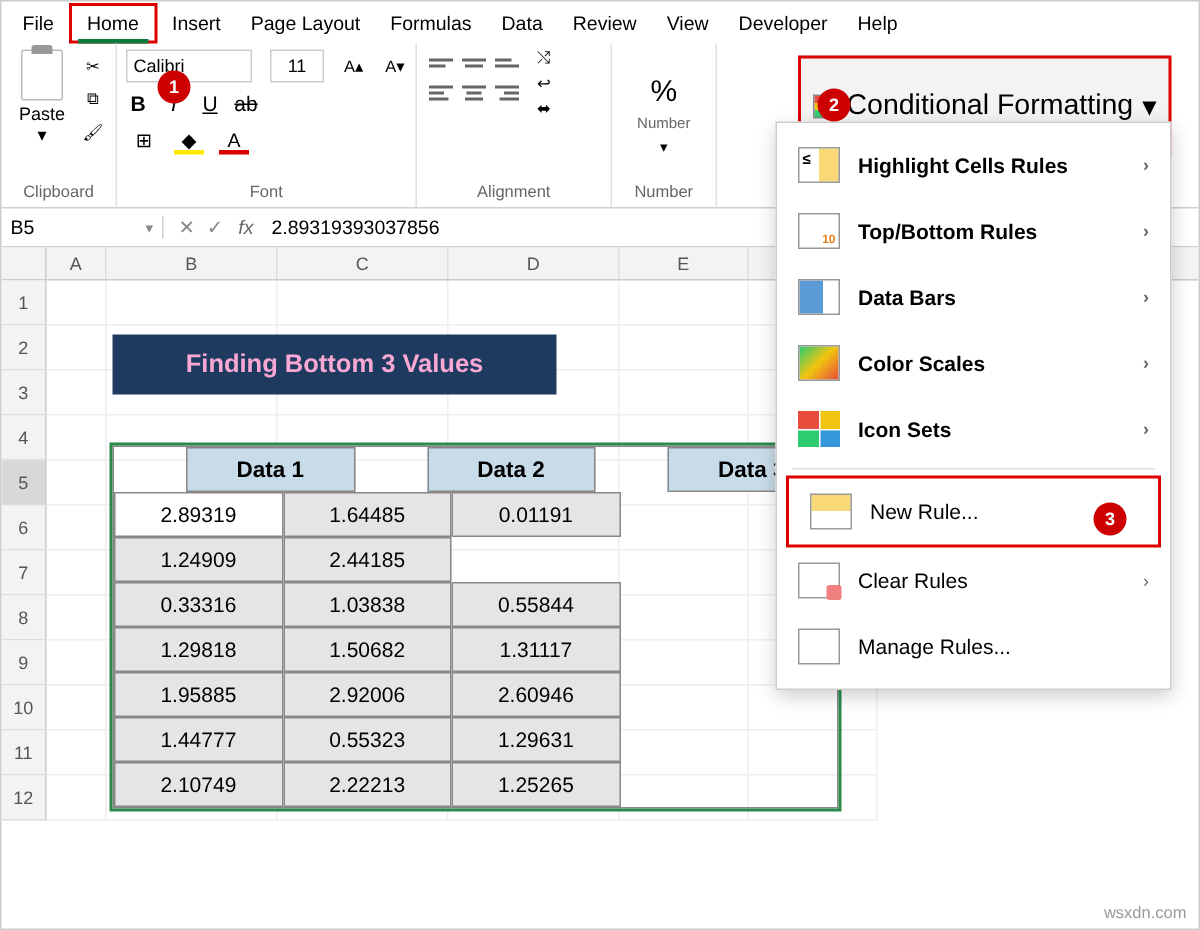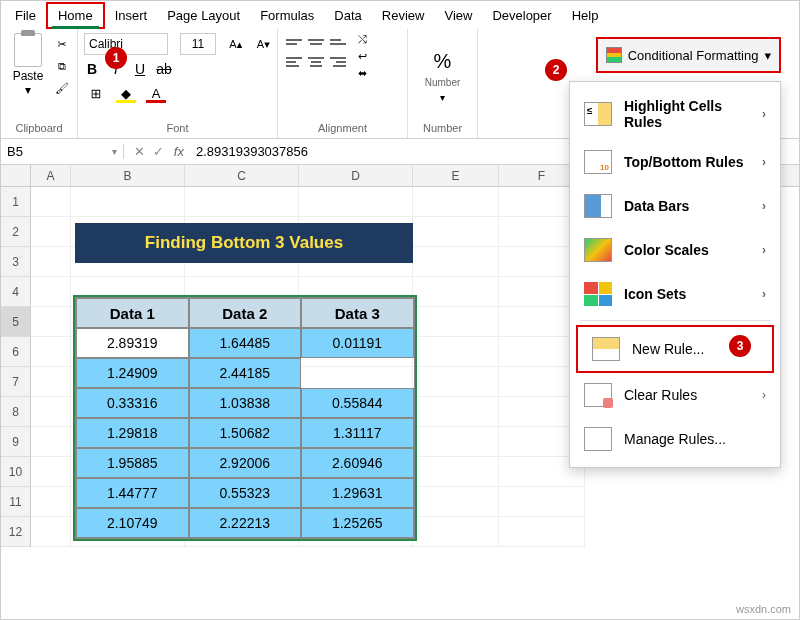--- a/index.html
+++ b/index.html
@@ -40,25 +40,25 @@
 .align-grid { display:grid; grid-template-columns: repeat(3, 20px); gap:2px; }
 .align-btn { width:20px; height:18px; display:flex; flex-direction:column; justify-content:center; gap:2px; padding:2px; }
 .align-btn i { display:block; height:2px; background:#666; }
 .align-extra { display:flex; flex-direction:column; gap:4px; margin-left:6px; font-size:11px; }
 
 
 .number .pct { font-size:20px; text-align:center; }
 
 
 .cf-btn-wrap { position:absolute; top:8px; right:18px; }
-.cf-btn { border:2px solid #d00; background:#f3f3f3; padding:8px 8px; display:flex; align-items:center; gap:6px; font-size:13px; }
+.cf-btn { border:2px solid #d00; background:#f3f3f3; padding:20px 8px; display:flex; align-items:center; gap:6px; font-size:19px; }
 .cf-icon { width:16px; height:16px; background: linear-gradient(to bottom, #e74c3c 33%, #f1c40f 33% 66%, #2ecc71 66%); border:1px solid #888; }
 
 
-.cf-menu { position:absolute; top:80px; right:18px; width:212px; background:#fff; border:1px solid #ccc; box-shadow:0 4px 12px rgba(0,0,0,0.2); z-index:10; padding:6px 0; }
+.cf-menu { position:absolute; top:80px; right:18px; width:264px; background:#fff; border:1px solid #ccc; box-shadow:0 4px 12px rgba(0,0,0,0.2); z-index:10; padding:6px 0; }
 .cf-item { display:flex; align-items:center; gap:12px; padding:10px 14px; font-size:14px; position:relative; }
 .cf-item.bold { font-weight:600; }
 .cf-item .arrow { margin-left:auto; font-size:12px; color:#666; }
 .cf-sep { height:1px; background:#e0e0e0; margin:4px 10px; }
 .cf-item-icon { width:28px; height:24px; flex-shrink:0; }
 .icon-highlight { background:linear-gradient(to right,#fff 50%,#f9d976 50%); border:1px solid #999; position:relative; }
 .icon-highlight::after{content:'≤';position:absolute;left:2px;top:2px;font-size:10px;}
 .icon-topbottom { background:#fff; border:1px solid #999; position:relative; }
 .icon-topbottom::after{content:'10';position:absolute;right:2px;bottom:1px;font-size:8px;color:#e67e22;}
 .icon-databars { background:linear-gradient(to right,#5b9bd5 60%,#fff 60%); border:1px solid #999; }
@@ -72,48 +72,48 @@
 .icon-clear { border:1px solid #999; background:#fff; position:relative; }
 .icon-clear::after{content:'';position:absolute;width:10px;height:10px;background:#f08080;right:-2px;bottom:-2px;border-radius:2px;}
 .icon-manage { border:1px solid #999; background:#fff; }
 .newrule-box { border:2px solid #d00; margin:0 6px; }
 
 
 .anno { position:absolute; width:22px; height:22px; background:#c00; color:#fff; border-radius:50%; display:flex; align-items:center; justify-content:center; font-size:12px; font-weight:bold; z-index:20; }
 
 
 .fbar { display:flex; align-items:center; height:26px; border-bottom:1px solid #d0d0d0; font-size:13px; }
-.namebox { width:123px; border-right:1px solid #d0d0d0; padding:0 6px; display:flex; align-items:center; justify-content:space-between; }
+.namebox { width:108px; border-right:1px solid #d0d0d0; padding:0 6px; display:flex; align-items:center; justify-content:space-between; }
 .fx-btns { display:flex; gap:8px; padding:0 10px; color:#888; }
 .fx-label { font-style:italic; color:#666; padding-right:6px; }
 .formula-val { padding-left:6px; }
 
 
 .colhdr-row { display:flex; height:22px; background:#f3f3f3; border-bottom:1px solid #ccc; font-size:12px; }
 .rowhdr-col { width:30px; border-right:1px solid #ccc; }
 .colhdr { border-right:1px solid #ddd; display:flex; align-items:center; justify-content:center; color:#555; }
 .colA{width:40px;} .colB,.colC,.colD{width:114px;} .colE,.colF{width:86px;}
 
 
 .grid { position:relative; }
 .grow { display:flex; height:30px; }
 .rhdr { width:30px; background:#f3f3f3; border-right:1px solid #ccc; border-bottom:1px solid #ddd; display:flex; align-items:center; justify-content:center; font-size:12px; color:#555; }
 .rhdr.sel { background:#d8d8d8; }
 .gcell { border-right:1px solid #eee; border-bottom:1px solid #eee; }
 .cA{width:40px;} .cB,.cC,.cD{width:114px;} .cE,.cF{width:86px;}
 
 
-.title-banner { position:absolute; left:74px; top:222px; width:338px; height:40px; background:#1f3a5f; color:#fde047; font-weight:bold; font-size:17px; display:flex; align-items:center; justify-content:center; }
+.title-banner { position:absolute; left:74px; top:222px; width:296px; height:40px; background:#1f3a5f; color:#f9a8d4; font-weight:bold; font-size:17px; display:flex; align-items:center; justify-content:center; }
 
 
 .data-table { position:absolute; left:74px; top:296px; border:1px solid #888; }
 .data-table .drow { display:flex; }
 .dcell { width:112.5px; height:30px; border:1px solid #888; display:flex; align-items:center; justify-content:center; font-size:14px; }
-.dhdr { background:#c8dbe8; font-weight:bold; font-size:15px; }
-.dbody .dcell { background:#7dd3fc; }
+.dhdr { background:#c8dbe8; font-weight:bold; font-size:15px;margin-left:48px; }
+.dbody .dcell { background:#e5e5e5; }
 .dbody .dcell.active { background:#fff; }
 .data-table { outline:2px solid #2a8a4a; }
 
 
 .watermark { position:absolute; right:8px; bottom:4px; font-size:11px; color:#999; }
 </style>
 </head>
 <body>
 
 <div class="menubar">

